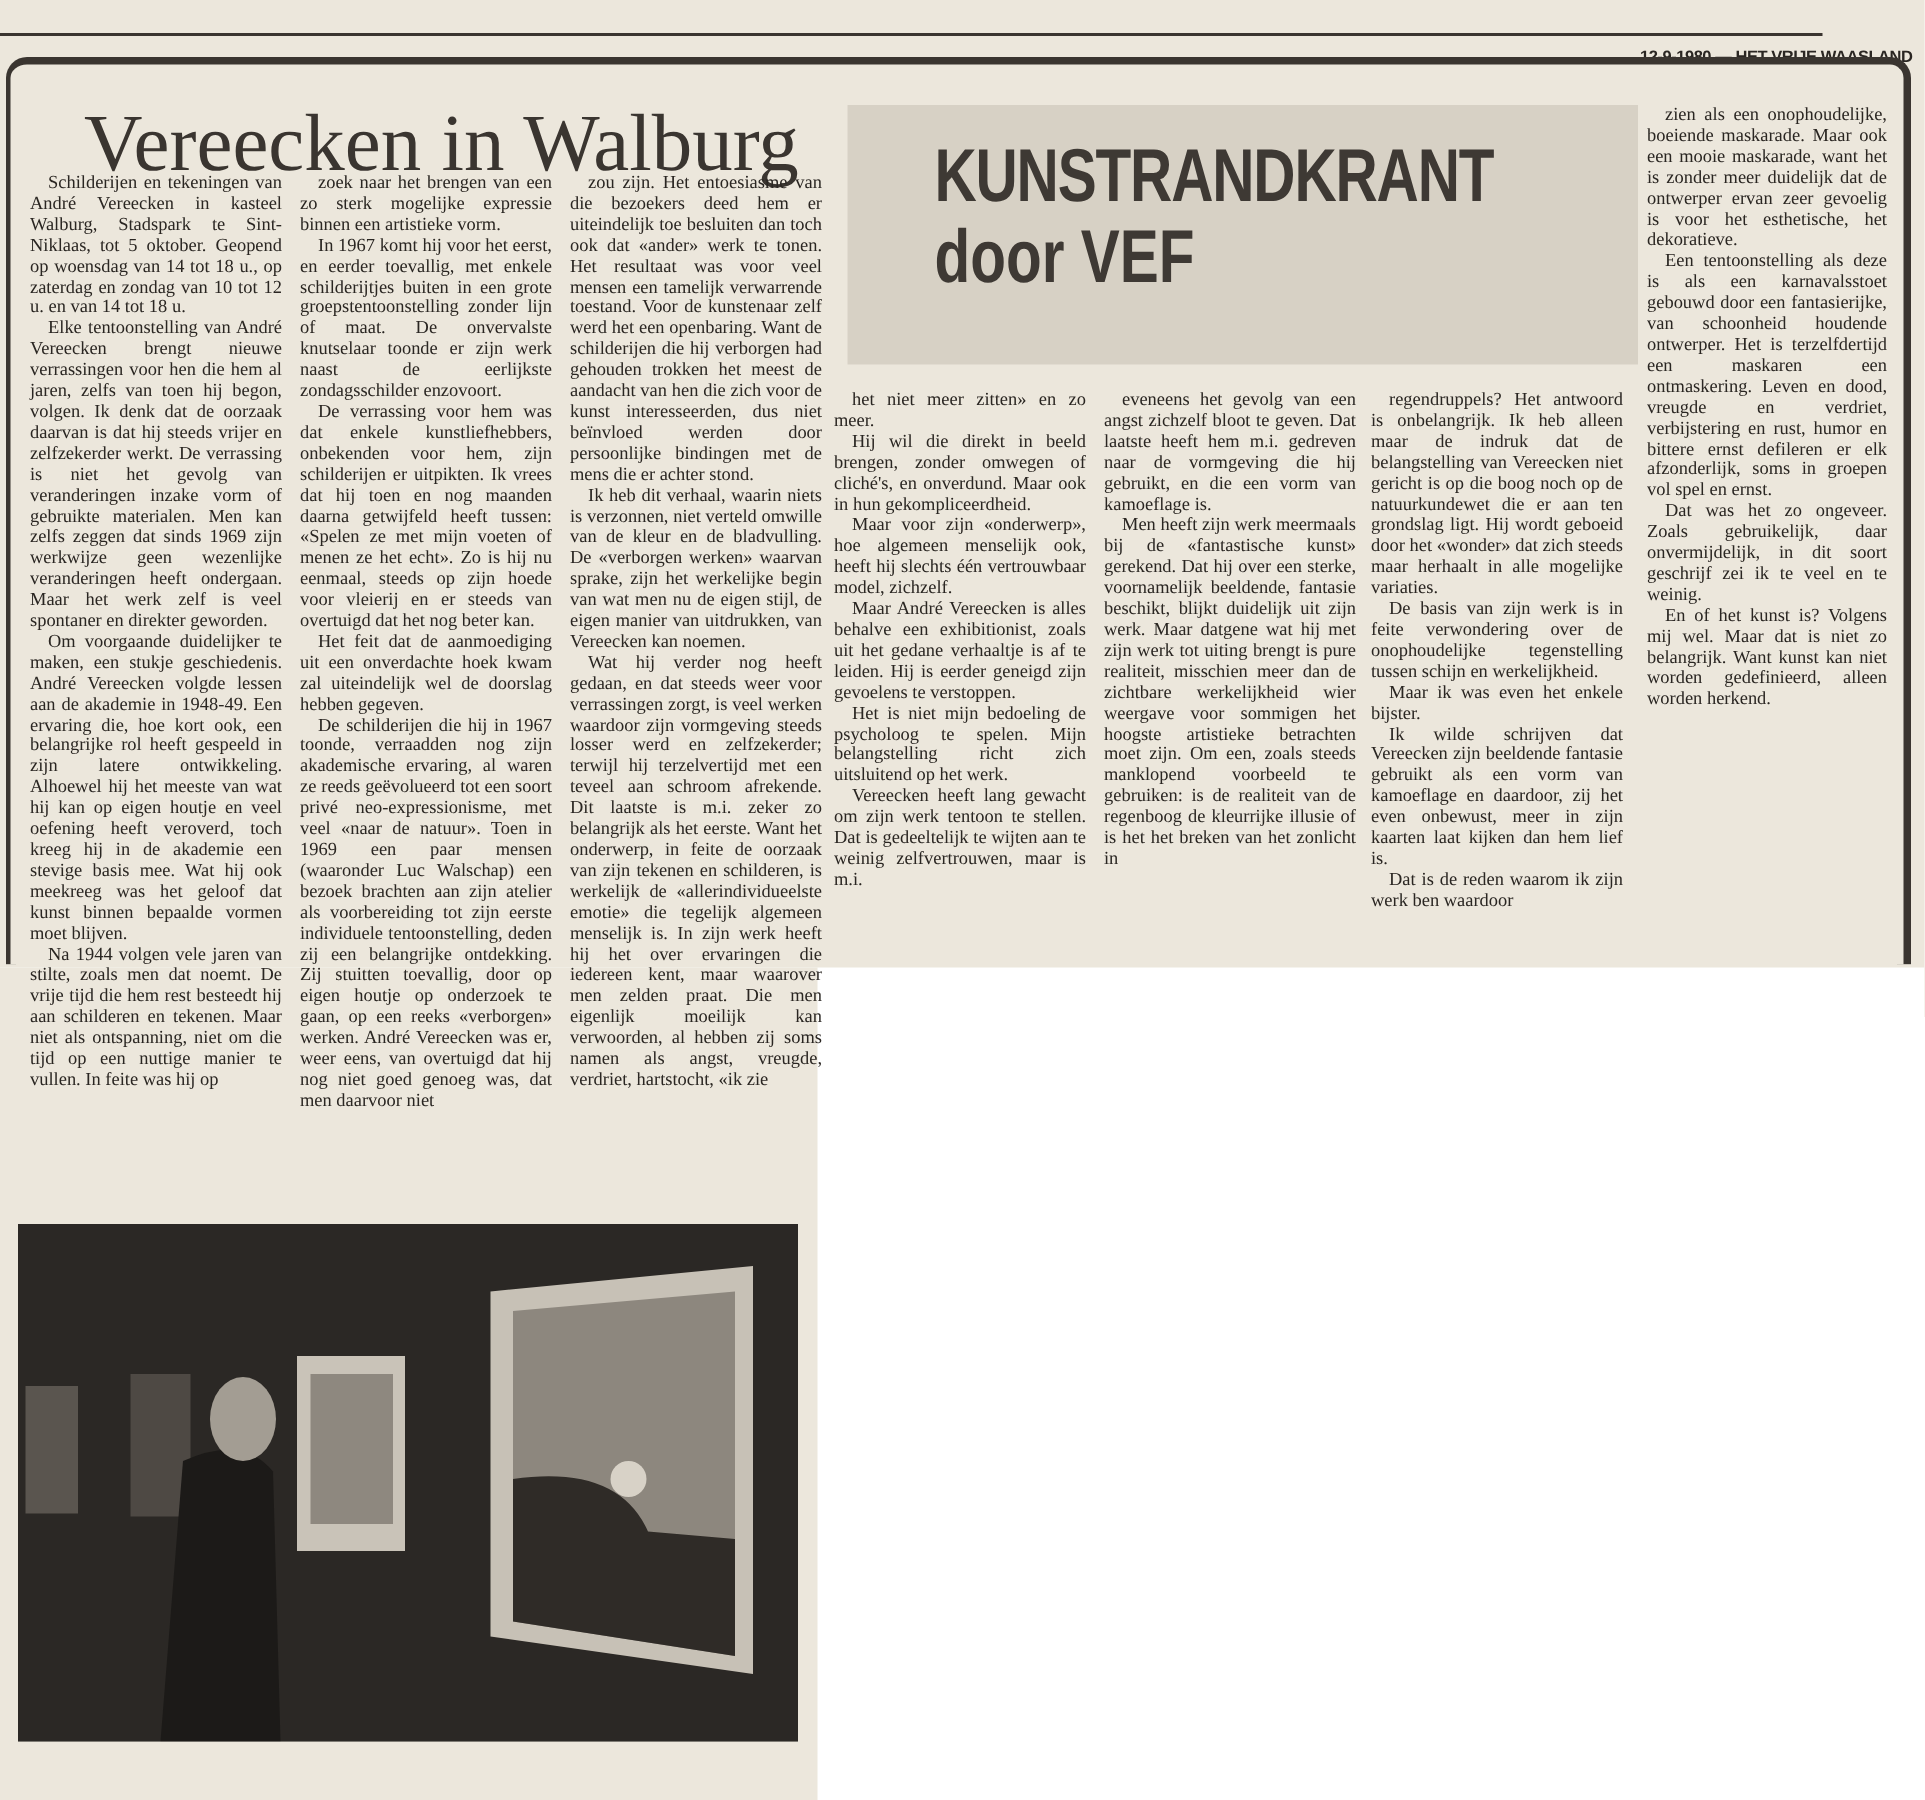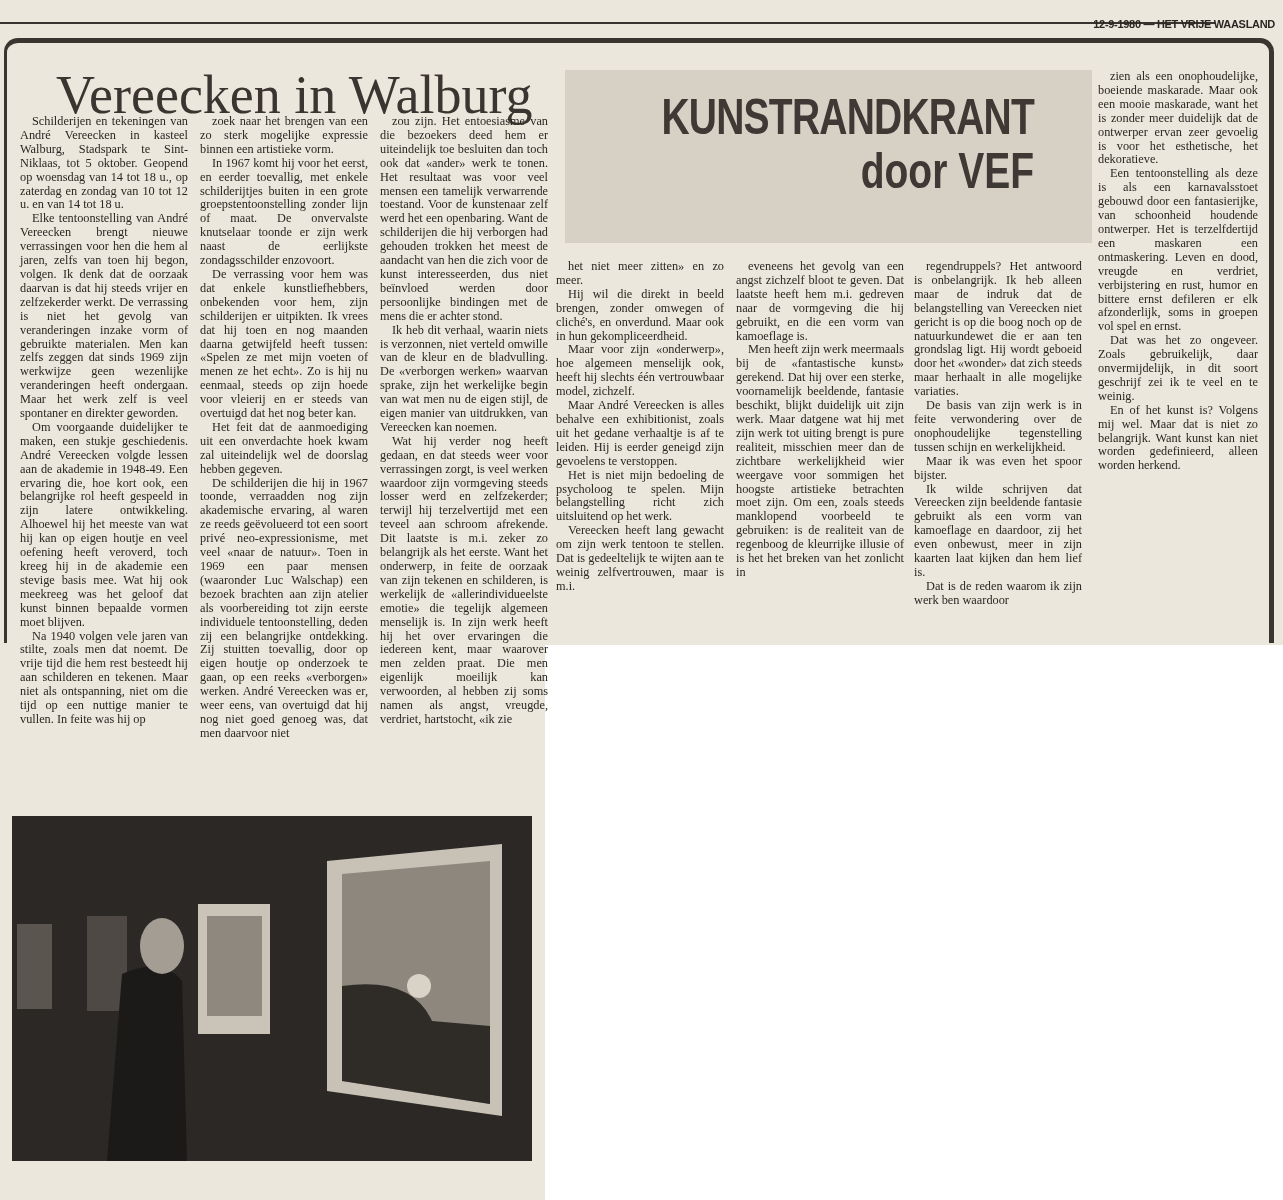--- a/index.html
+++ b/index.html
@@ -1,25 +1,25 @@
 <!DOCTYPE html>
 <html><head>
 <meta charset="utf-8">
 <style>
   html,body{margin:0;padding:0;}
   body{width:1283px;height:1200px;background:#ffffff;position:relative;overflow:hidden;font-family:"Liberation Serif",serif;color:#2a2622;}
   .clip-top{position:absolute;left:0;top:0;width:1283px;height:645px;background:#ece7dc;}
   .clip-photo{position:absolute;left:0;top:645px;width:545px;height:555px;background:#ece7dc;}
   .topline{position:absolute;left:0;top:22px;width:1215px;height:2px;background:#3a3530;}
-  .dateline{position:absolute;right:8px;top:18px;font-family:"Liberation Sans",sans-serif;font-size:11px;font-weight:bold;letter-spacing:-0.3px;color:#2a2622;}
+  .dateline{position:absolute;right:8px;top:32px;font-family:"Liberation Sans",sans-serif;font-size:11px;font-weight:bold;letter-spacing:-0.3px;color:#2a2622;}
   .frame{position:absolute;left:4px;top:38px;width:1262px;height:600px;border-top:5px solid #3a3530;border-right:5px solid #3a3530;border-left:3px solid #3a3530;border-radius:14px 14px 0 0;}
   .headline{position:absolute;left:56px;top:64px;font-size:54px;color:#3a3530;font-family:"Liberation Serif",serif;}
   .col{position:absolute;font-size:12.3px;line-height:13.9px;text-align:justify;}
   .col p{margin:0;text-indent:12px;}
-  .kbox{position:absolute;left:565px;top:70px;width:527px;height:173px;background:#d7d1c5;text-align:right;}
+  .kbox{position:absolute;left:565px;top:70px;width:527px;height:173px;background:#d7d1c5;text-align:left;}
   .k1{font-family:"Liberation Sans",sans-serif;font-weight:bold;font-size:50px;letter-spacing:-1px;color:#3e3934;margin-top:18px;transform:scaleX(0.78);}
   .k2{font-family:"Liberation Sans",sans-serif;font-weight:bold;font-size:50px;color:#3e3934;transform:scaleX(0.78);margin-top:-4px;}
   .photo{position:absolute;left:12px;top:816px;width:520px;height:345px;background:#2b2825;overflow:hidden;}
   .caption{position:absolute;left:12px;top:1163px;width:520px;font-family:"Liberation Sans",sans-serif;font-style:italic;font-size:12.5px;line-height:15px;color:#2a2622;margin-top:40px;}
 </style>
 </head>
 <body>
 
 <div class="clip-top"></div>
 <div class="clip-photo"></div>
@@ -31,21 +31,21 @@
 
 <div class="kbox">
   <div class="k1">KUNSTRANDKRANT</div>
   <div class="k2">door VEF</div>
 </div>
 
 <div class="col" style="left:20px;top:115px;width:168px;height:695px;">
     <p>Schilderijen en tekeningen van André Vereecken in kasteel Walburg, Stadspark te Sint-Niklaas, tot 5 oktober. Geopend op woensdag van 14 tot 18 u., op zaterdag en zondag van 10 tot 12 u. en van 14 tot 18 u.</p>
     <p>Elke tentoonstelling van André Vereecken brengt nieuwe verrassingen voor hen die hem al jaren, zelfs van toen hij begon, volgen. Ik denk dat de oorzaak daarvan is dat hij steeds vrijer en zelfzekerder werkt. De verrassing is niet het gevolg van veranderingen inzake vorm of gebruikte materialen. Men kan zelfs zeggen dat sinds 1969 zijn werkwijze geen wezenlijke veranderingen heeft ondergaan. Maar het werk zelf is veel spontaner en direkter geworden.</p>
     <p>Om voorgaande duidelijker te maken, een stukje geschiedenis. André Vereecken volgde lessen aan de akademie in 1948-49. Een ervaring die, hoe kort ook, een belangrijke rol heeft gespeeld in zijn latere ontwikkeling. Alhoewel hij het meeste van wat hij kan op eigen houtje en veel oefening heeft veroverd, toch kreeg hij in de akademie een stevige basis mee. Wat hij ook meekreeg was het geloof dat kunst binnen bepaalde vormen moet blijven.</p>
-    <p>Na 1940 volgen vele jaren van stilte, zoals men dat noemt. De vrije tijd die hem rest besteedt hij aan schilderen en tekenen. Maar niet als ontspanning, niet om die tijd op een nuttige manier te vullen. In feite was hij op</p>
+    <p>Na 1944 volgen vele jaren van stilte, zoals men dat noemt. De vrije tijd die hem rest besteedt hij aan schilderen en tekenen. Maar niet als ontspanning, niet om die tijd op een nuttige manier te vullen. In feite was hij op</p>
   </div>
 <div class="col" style="left:200px;top:115px;width:168px;height:695px;">
     <p>zoek naar het brengen van een zo sterk mogelijke expressie binnen een artistieke vorm.</p>
     <p>In 1967 komt hij voor het eerst, en eerder toevallig, met enkele schilderijtjes buiten in een grote groepstentoonstelling zonder lijn of maat. De onvervalste knutselaar toonde er zijn werk naast de eerlijkste zondagsschilder enzovoort.</p>
     <p>De verrassing voor hem was dat enkele kunstliefhebbers, onbekenden voor hem, zijn schilderijen er uitpikten. Ik vrees dat hij toen en nog maanden daarna getwijfeld heeft tussen: «Spelen ze met mijn voeten of menen ze het echt». Zo is hij nu eenmaal, steeds op zijn hoede voor vleierij en er steeds van overtuigd dat het nog beter kan.</p>
     <p>Het feit dat de aanmoediging uit een onverdachte hoek kwam zal uiteindelijk wel de doorslag hebben gegeven.</p>
     <p>De schilderijen die hij in 1967 toonde, verraadden nog zijn akademische ervaring, al waren ze reeds geëvolueerd tot een soort privé neo-expressionisme, met veel «naar de natuur». Toen in 1969 een paar mensen (waaronder Luc Walschap) een bezoek brachten aan zijn atelier als voorbereiding tot zijn eerste individuele tentoonstelling, deden zij een belangrijke ontdekking. Zij stuitten toevallig, door op eigen houtje op onderzoek te gaan, op een reeks «verborgen» werken. André Vereecken was er, weer eens, van overtuigd dat hij nog niet goed genoeg was, dat men daarvoor niet</p>
   </div>
 <div class="col" style="left:380px;top:115px;width:168px;height:695px;">
     <p>zou zijn. Het entoesiasme van die bezoekers deed hem er uiteindelijk toe besluiten dan toch ook dat «ander» werk te tonen. Het resultaat was voor veel mensen een tamelijk verwarrende toestand. Voor de kunstenaar zelf werd het een openbaring. Want de schilderijen die hij verborgen had gehouden trokken het meest de aandacht van hen die zich voor de kunst interesseerden, dus niet beïnvloed werden door persoonlijke bindingen met de mens die er achter stond.</p>
@@ -60,21 +60,21 @@
     <p>Het is niet mijn bedoeling de psycholoog te spelen. Mijn belangstelling richt zich uitsluitend op het werk.</p>
     <p>Vereecken heeft lang gewacht om zijn werk tentoon te stellen. Dat is gedeeltelijk te wijten aan te weinig zelfvertrouwen, maar is m.i.</p>
   </div>
 <div class="col" style="left:736px;top:260px;width:168px;height:380px;">
     <p>eveneens het gevolg van een angst zichzelf bloot te geven. Dat laatste heeft hem m.i. gedreven naar de vormgeving die hij gebruikt, en die een vorm van kamoeflage is.</p>
     <p>Men heeft zijn werk meermaals bij de «fantastische kunst» gerekend. Dat hij over een sterke, voornamelijk beeldende, fantasie beschikt, blijkt duidelijk uit zijn werk. Maar datgene wat hij met zijn werk tot uiting brengt is pure realiteit, misschien meer dan de zichtbare werkelijkheid wier weergave voor sommigen het hoogste artistieke betrachten moet zijn. Om een, zoals steeds manklopend voorbeeld te gebruiken: is de realiteit van de regenboog de kleurrijke illusie of is het het breken van het zonlicht in</p>
   </div>
 <div class="col" style="left:914px;top:260px;width:168px;height:380px;">
     <p>regendruppels? Het antwoord is onbelangrijk. Ik heb alleen maar de indruk dat de belangstelling van Vereecken niet gericht is op die boog noch op de natuurkundewet die er aan ten grondslag ligt. Hij wordt geboeid door het «wonder» dat zich steeds maar herhaalt in alle mogelijke variaties.</p>
     <p>De basis van zijn werk is in feite verwondering over de onophoudelijke tegenstelling tussen schijn en werkelijkheid.</p>
-    <p>Maar ik was even het spoor bijster.</p>
+    <p>Maar ik was even het enkele bijster.</p>
     <p>Ik wilde schrijven dat Vereecken zijn beeldende fantasie gebruikt als een vorm van kamoeflage en daardoor, zij het even onbewust, meer in zijn kaarten laat kijken dan hem lief is.</p>
     <p>Dat is de reden waarom ik zijn werk ben waardoor</p>
   </div>
 <div class="col" style="left:1098px;top:70px;width:160px;height:560px;">
     <p>zien als een onophoudelijke, boeiende maskarade. Maar ook een mooie maskarade, want het is zonder meer duidelijk dat de ontwerper ervan zeer gevoelig is voor het esthetische, het dekoratieve.</p>
     <p>Een tentoonstelling als deze is als een karnavalsstoet gebouwd door een fantasierijke, van schoonheid houdende ontwerper. Het is terzelfdertijd een maskaren een ontmaskering. Leven en dood, vreugde en verdriet, verbijstering en rust, humor en bittere ernst defileren er elk afzonderlijk, soms in groepen vol spel en ernst.</p>
     <p>Dat was het zo ongeveer. Zoals gebruikelijk, daar onvermijdelijk, in dit soort geschrijf zei ik te veel en te weinig.</p>
     <p>En of het kunst is? Volgens mij wel. Maar dat is niet zo belangrijk. Want kunst kan niet worden gedefinieerd, alleen worden herkend.</p>
   </div>
 

